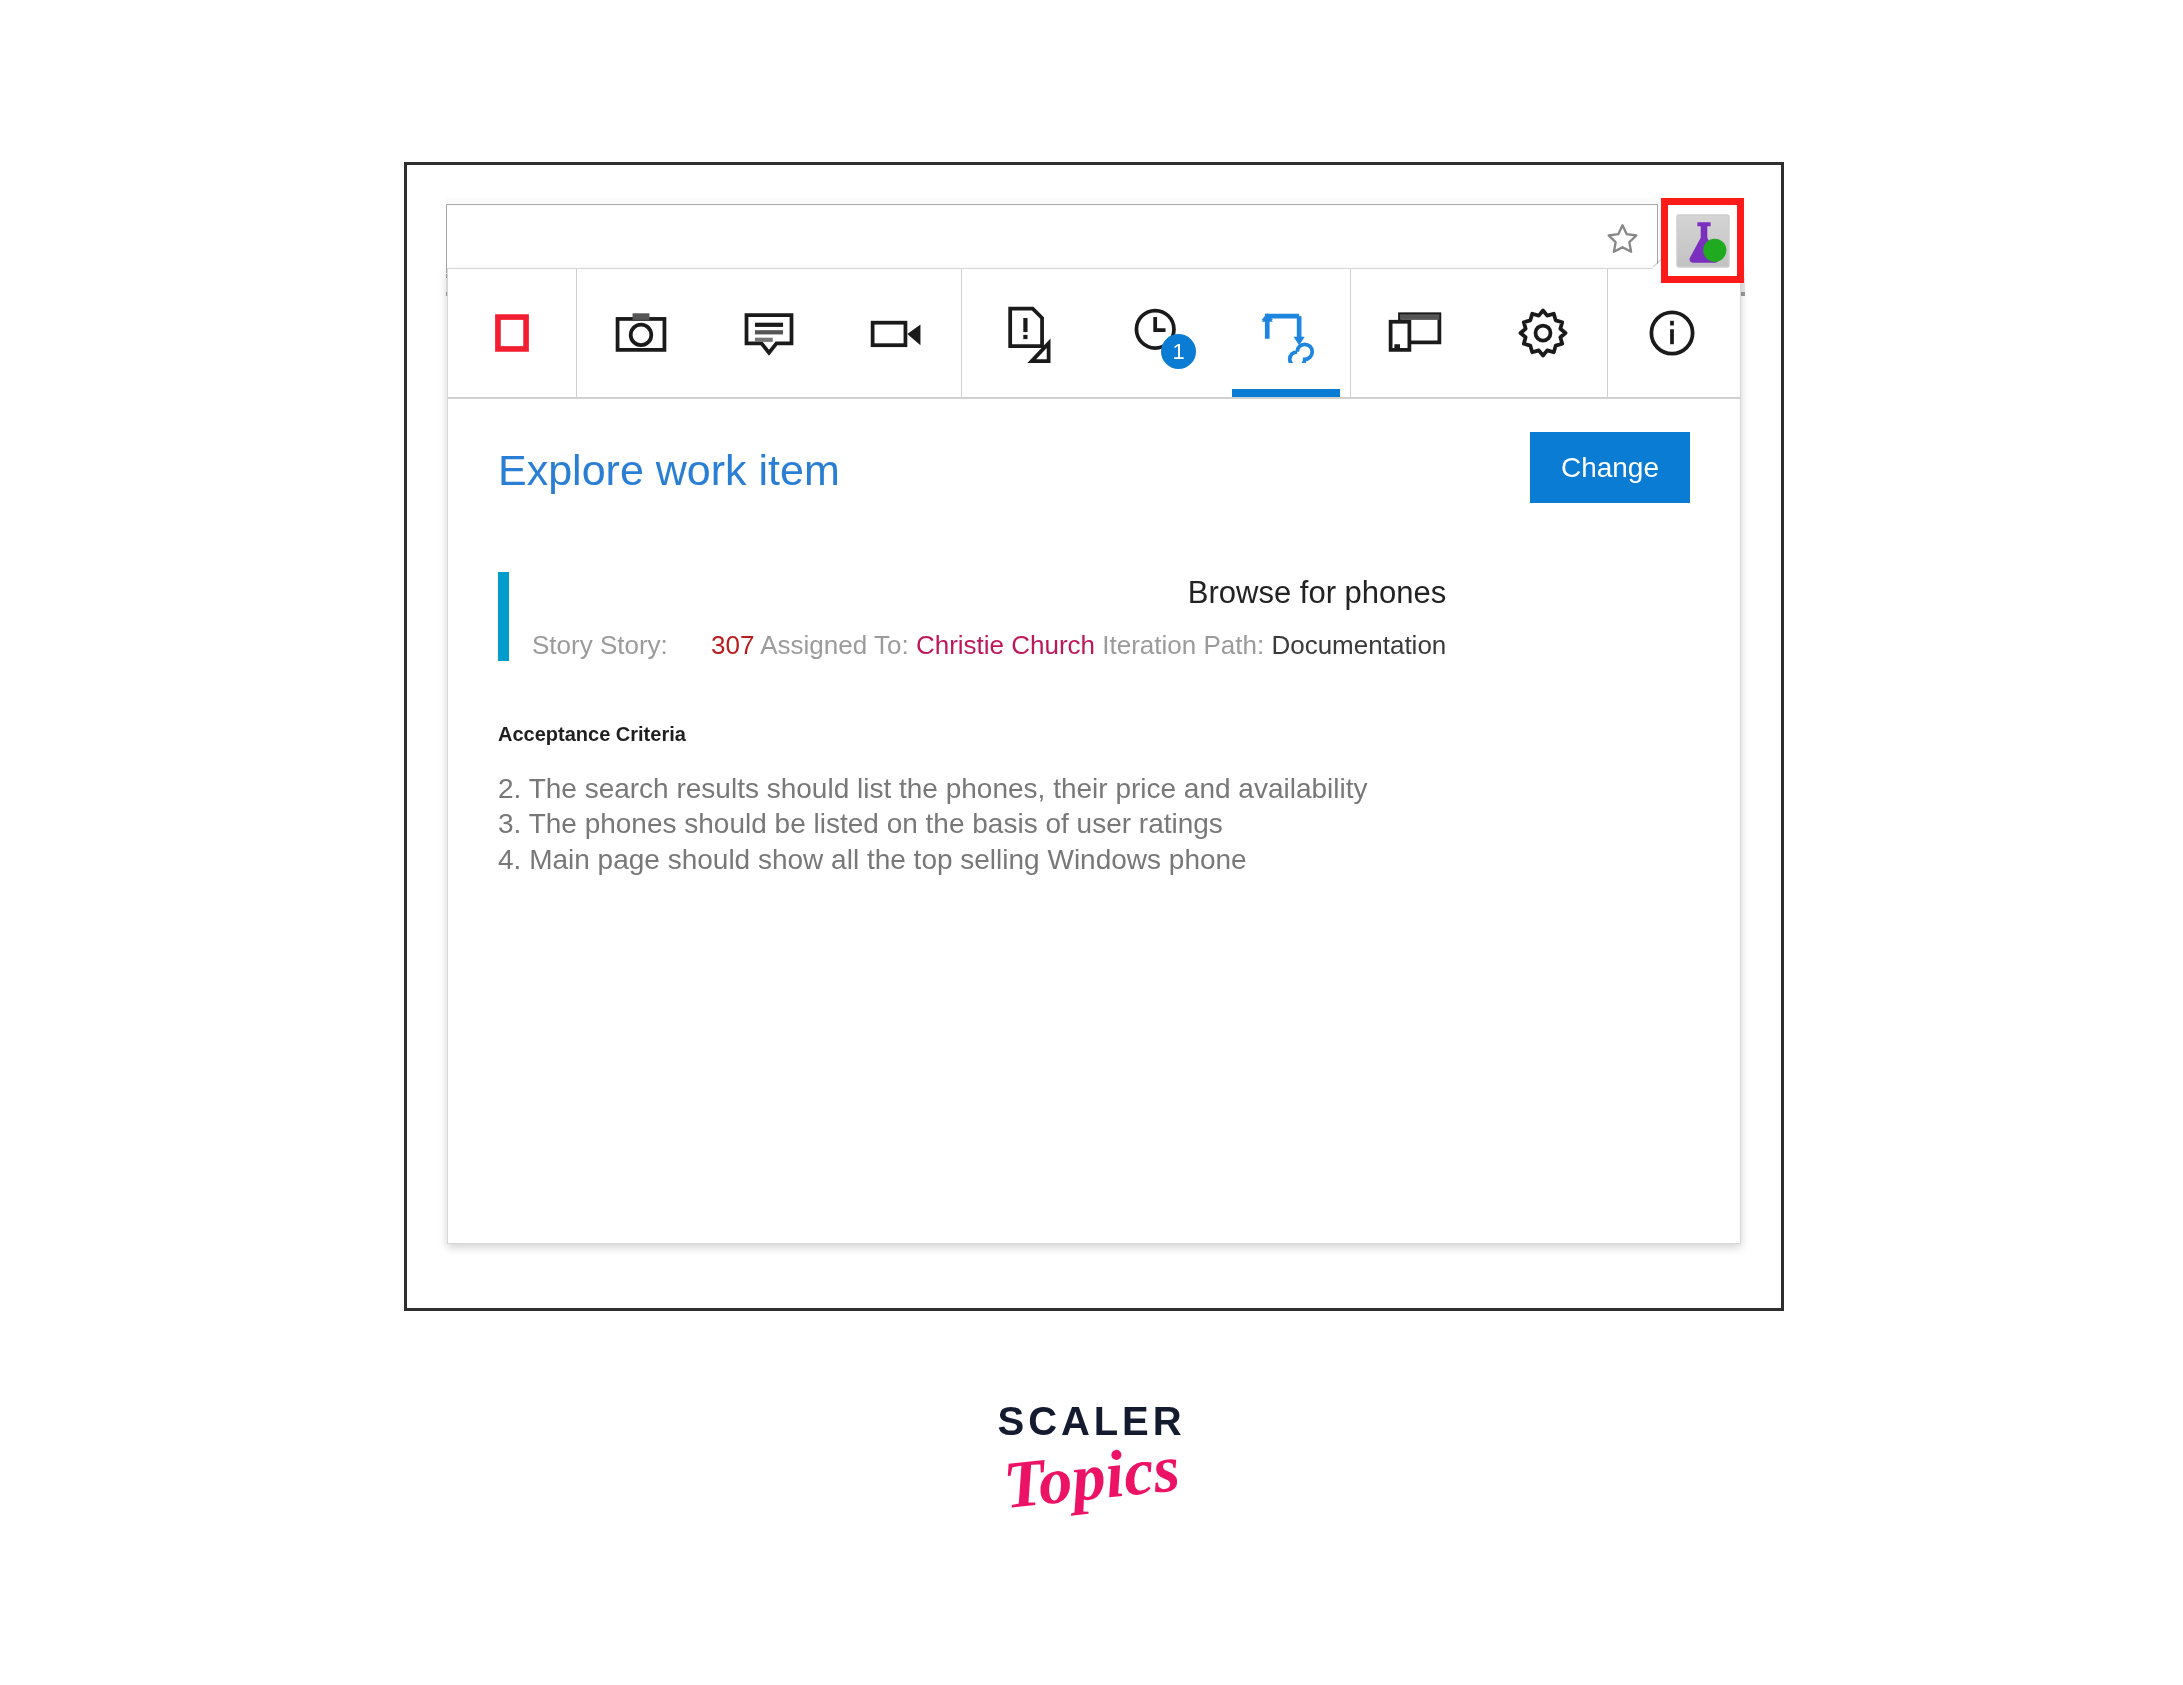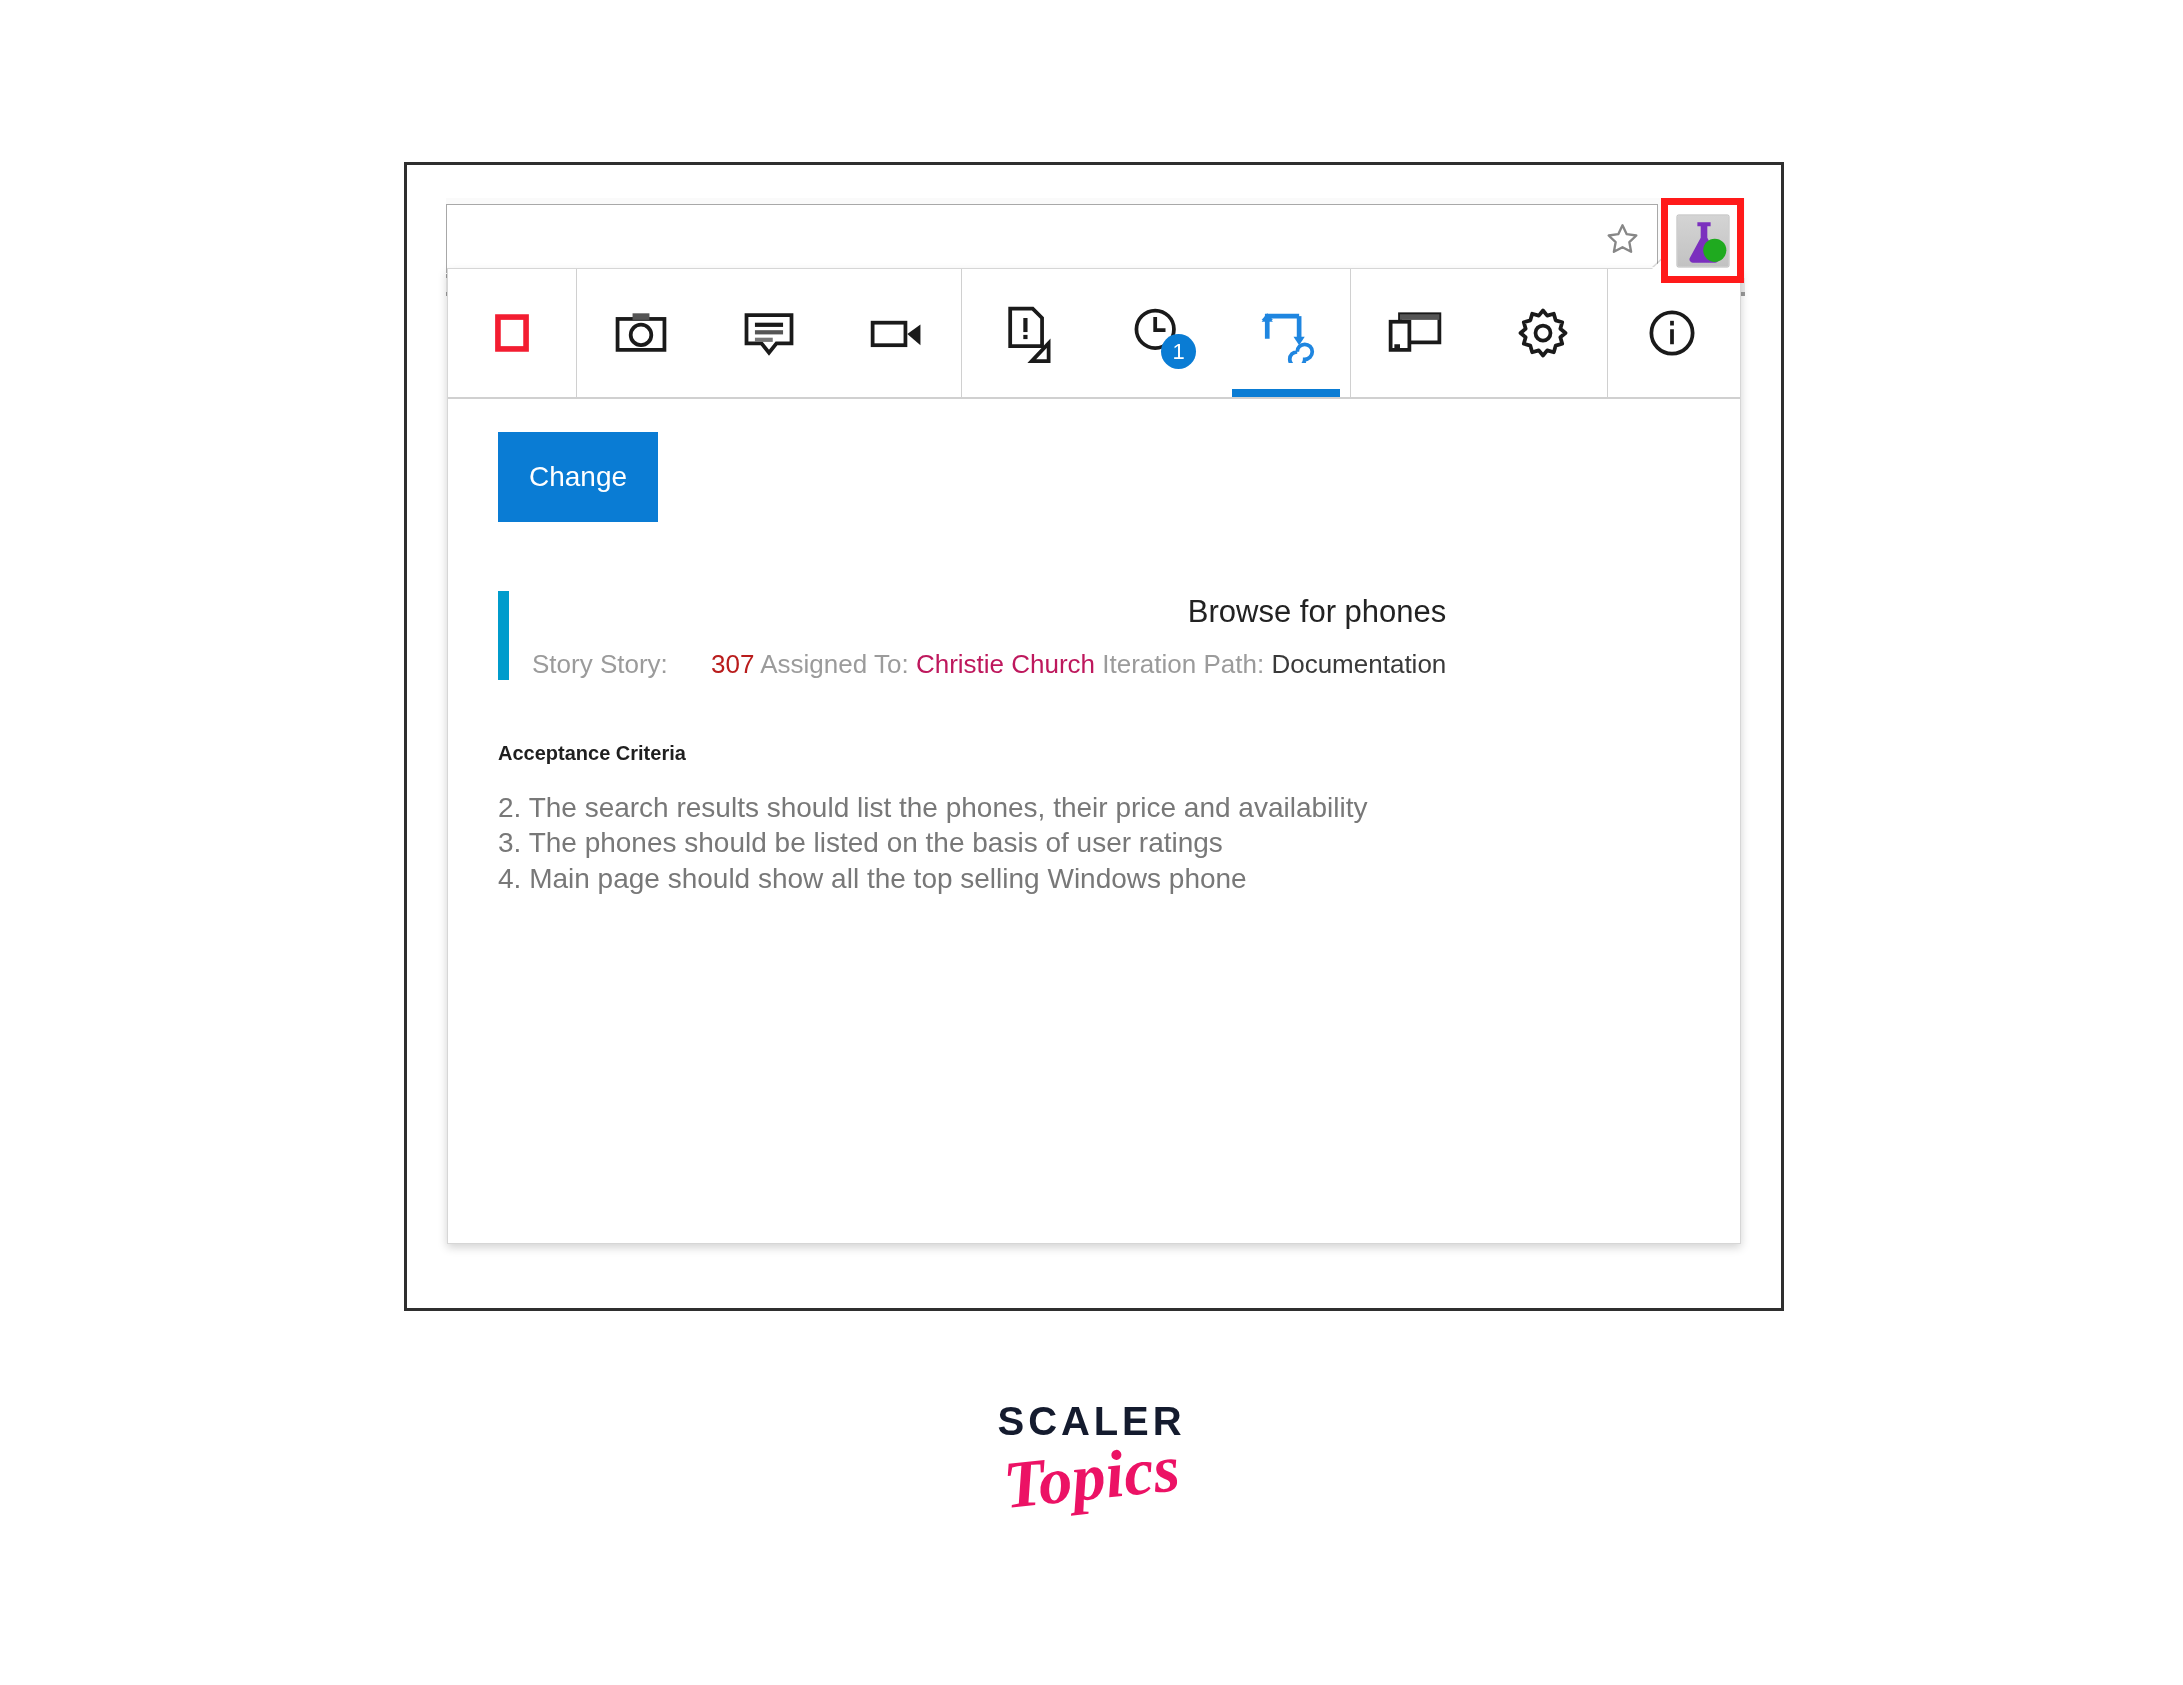--- a/index.html
+++ b/index.html
@@ -212,21 +212,21 @@
     margin: 14px 0 0 0;
     font-family: "Liberation Sans", sans-serif;
   }
   .change-button {
     background: #0a7cd4;
     color: #ffffff;
     border: none;
     font-size: 28px;
     font-family: "Liberation Sans", sans-serif;
     padding: 16px 31px;
-    height: 90px;
+    height: 71px;
     cursor: pointer;
   }
 
   .workitem-card {
     margin-top: 69px;
     display: flex;
     align-items: stretch;
   }
   .workitem-bar {
     width: 11px;
@@ -415,20 +415,21 @@
             <rect x="30" y="28" width="4" height="16" fill="#1a1a1a"></rect>
             <rect x="30" y="19" width="4" height="5" fill="#1a1a1a"></rect>
           </svg>
         </div>
       </div>
     </div>
 
     <div class="panel-body">
 
       <div class="body-head">
+        <h1 class="page-title">Explore work item</h1>
         <button class="change-button">Change</button>
       </div>
 
       <div class="workitem-card">
         <div class="workitem-bar"></div>
         <div class="workitem-content">
           <div class="workitem-title">Browse for phones</div>
           <div class="workitem-meta">
             <span class="meta-label">Story Story:</span>
             <span class="meta-id">307</span>

